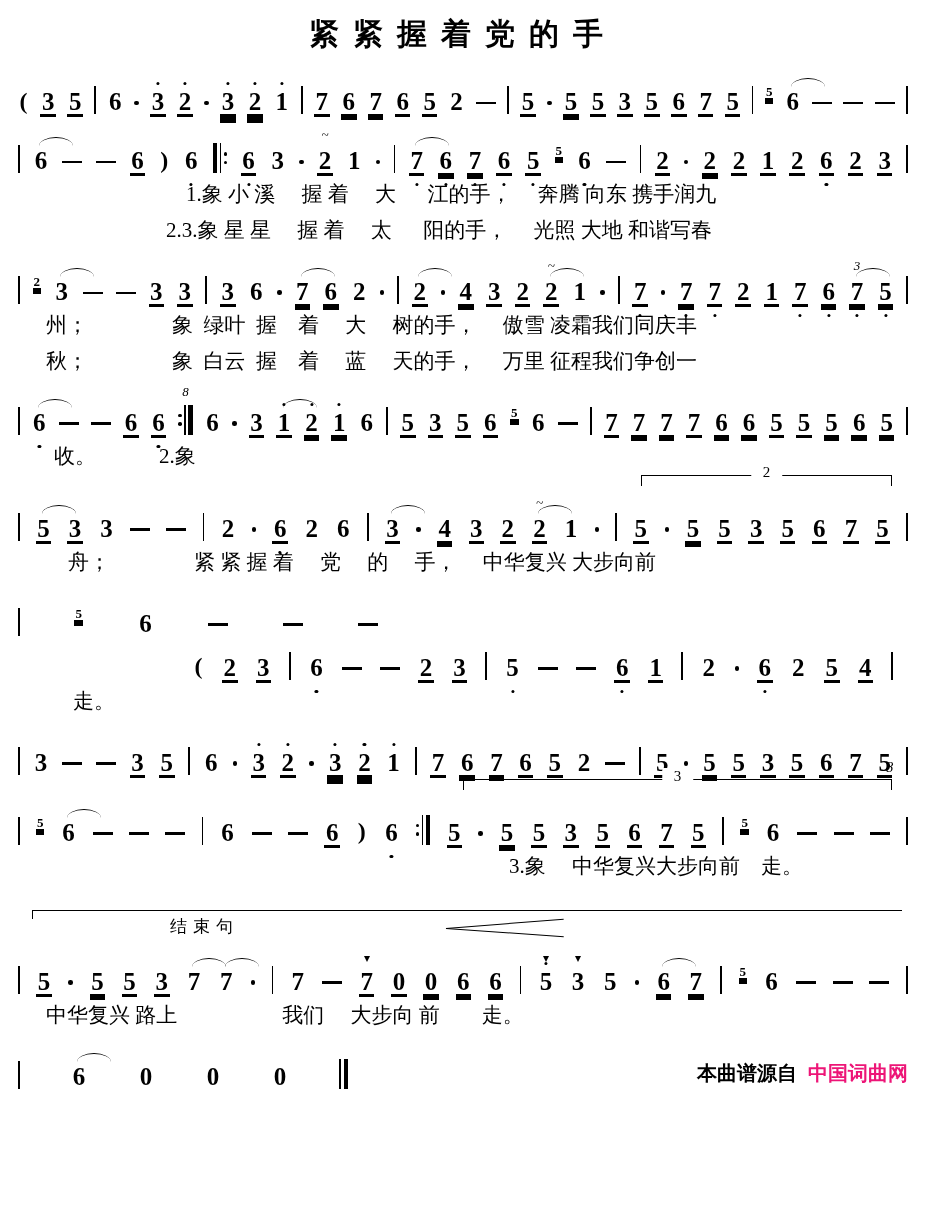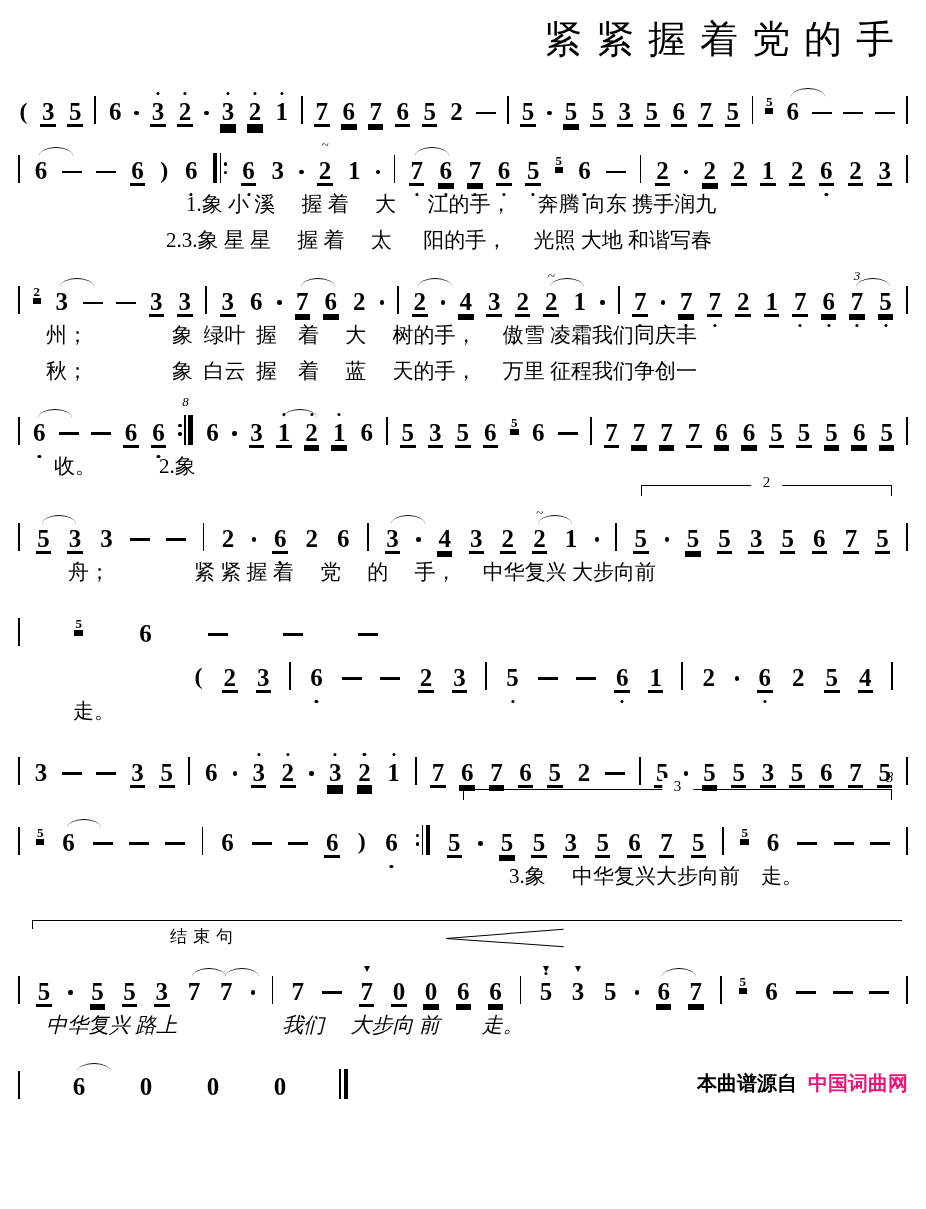--- a/index.html
+++ b/index.html
@@ -1,19 +1,19 @@
 <!DOCTYPE html>
 <html><head>
 <meta charset="utf-8">
 <style>
   html,body{margin:0;padding:0;background:#fff;}
   body{width:926px;min-height:1209px;color:#000;font-family:"Liberation Serif",serif;}
   .page{padding:8px 18px 6px 18px;position:relative;}
   
-  .title{text-align:right;font-size:38px;font-weight:normal;letter-spacing:14px;
+  .title{text-align:center;font-size:30px;font-weight:bold;letter-spacing:14px;
          font-family:"Liberation Sans",sans-serif;margin-top:6px;}
   .meta{display:flex;justify-content:space-between;font-size:20px;margin-top:2px;}
   .meta-left{line-height:1.75;}
   .meta-center{padding-top:16px;letter-spacing:7px;font-size:21px;}
   .meta-right{text-align:left;line-height:1.8;}
   
   #score{margin-top:10px;}
   .system{margin-top:15px;}
   .notes-wrap{position:relative;}
   .notes-wrap.hasbr{margin-top:26px;}
@@ -1122,21 +1122,21 @@
               <b class="dashline"></b>
             </span>
             <span class="tok">
               <b class="dashline"></b>
             </span>
             <span class="tok">
               <b class="barline"></b>
             </span>
           </div>
         </div>
-        <div class="lyr" style="padding-left: 28px; font-style: italic;">中华复兴 路上　　　　　我们　 大步向 前　　走。</div>
+        <div class="lyr" style="padding-left: 28px;">中华复兴 路上　　　　　我们　 大步向 前　　走。</div>
       </div>
       <div class="system finline">
         <div class="notes-wrap" style="width: 330px;">
           <div class="notes">
             <span class="tok">
               <b class="barline"></b>
             </span>
             <span class="tok">
               <b class="nt">6</b>
               <i class="arc"></i>

